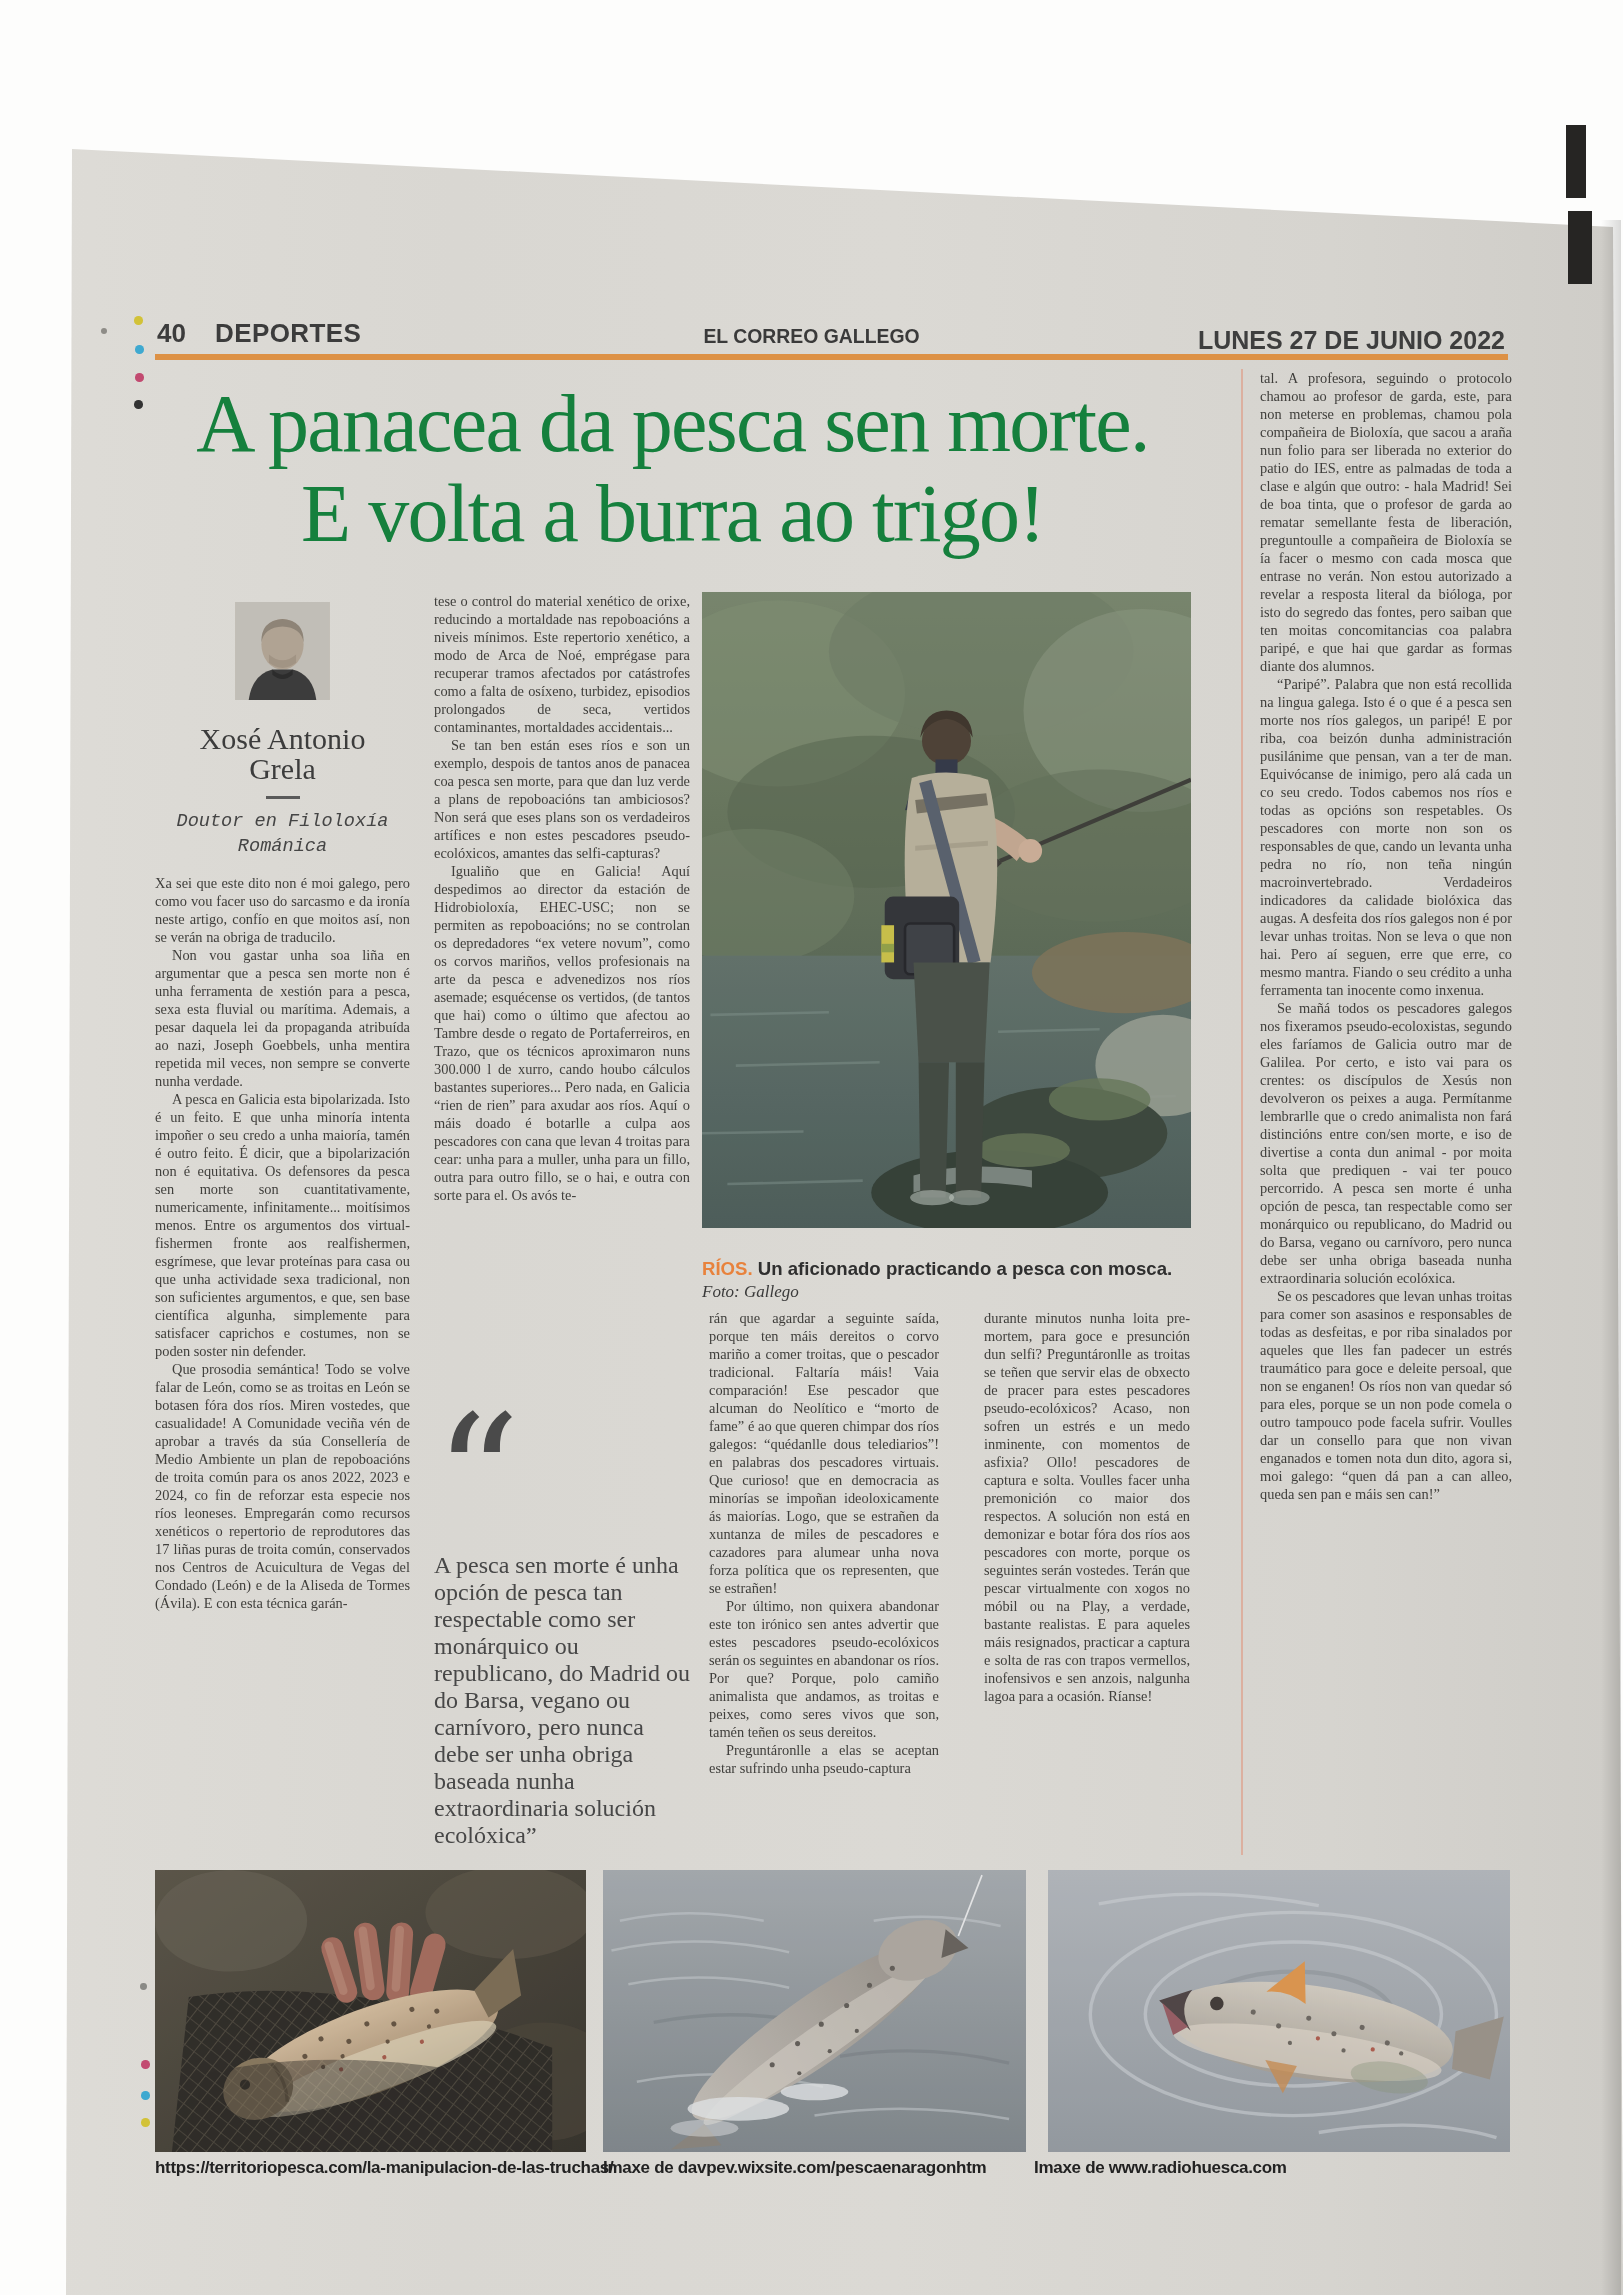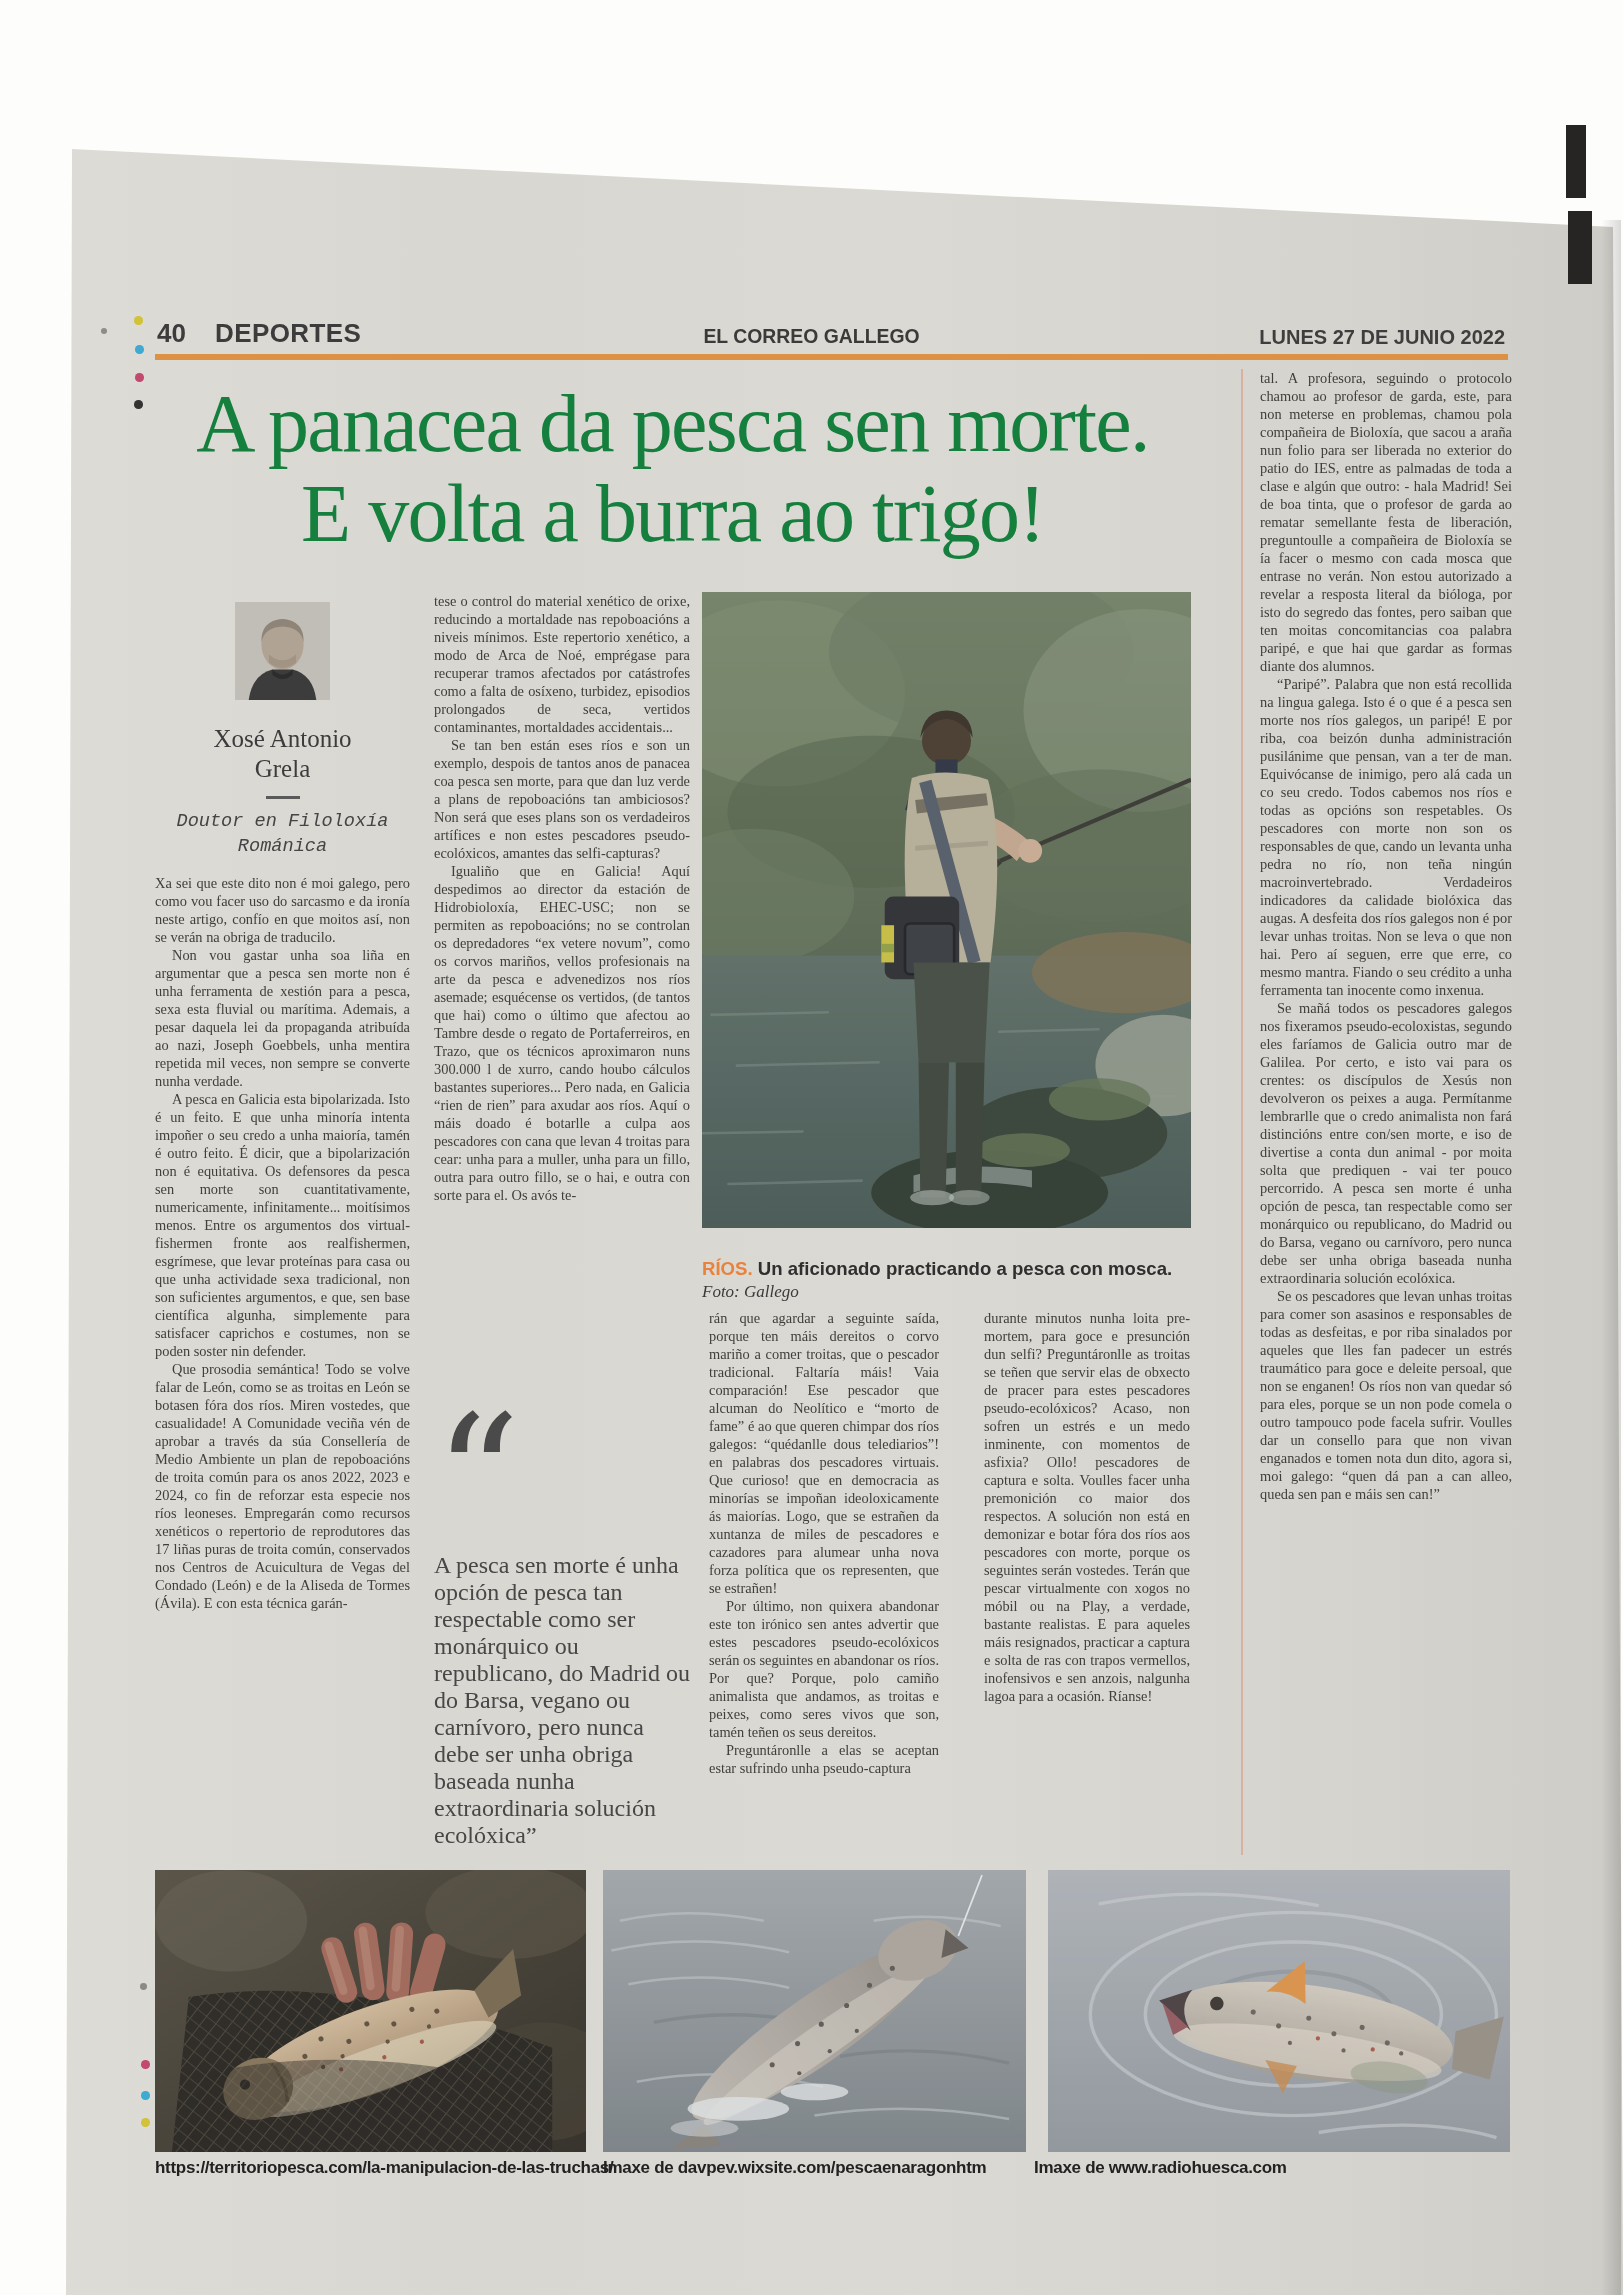--- a/index.html
+++ b/index.html
@@ -15,29 +15,29 @@
   
   .reg-dot{position:absolute;width:8.5px;height:8.5px;border-radius:50%;}
   
   .pagenum{position:absolute;left:157px;top:318px;font-family:"Liberation Sans",sans-serif;
            font-weight:bold;font-size:26px;color:#3c3c3c;}
   .section{position:absolute;left:215px;top:318px;font-family:"Liberation Sans",sans-serif;
            font-weight:bold;font-size:26px;letter-spacing:0.4px;color:#3c3c3c;}
   .masthead{position:absolute;left:558px;top:325px;width:507px;text-align:center;
            font-family:"Liberation Sans",sans-serif;font-weight:bold;font-size:19.4px;color:#3a3a3a;}
   .dateline{position:absolute;left:1167px;top:326px;width:338px;text-align:right;
-           font-family:"Liberation Sans",sans-serif;font-weight:bold;font-size:20px;color:#3e3e3e;}
+           font-family:"Liberation Sans",sans-serif;font-weight:bold;font-size:25px;color:#3e3e3e;}
   .rule-orange{position:absolute;left:155px;top:354px;width:1353px;height:6px;background:#dd9145;}
   
   .headline{position:absolute;left:144px;top:379px;width:1057px;text-align:center;
             font-size:82px;line-height:90px;color:#15803d;letter-spacing:-1.7px;font-weight:400;}
   
   .author{position:absolute;left:155px;top:602px;width:255px;text-align:center;}
   .author-photo{width:95px;height:98px;margin:0 auto;background:#c9c6bf;overflow:hidden;}
-  .author-name{margin-top:24px;font-size:25px;line-height:30px;color:#3c3c3c;}
+  .author-name{margin-top:24px;font-size:30px;line-height:30px;color:#3c3c3c;}
   .author-rule{width:34px;height:2.5px;background:#5a5a5a;margin:12px auto 10px auto;}
   .author-bio{font-style:italic;font-size:18.6px;line-height:25px;color:#454545;font-family:Liberation Mono, monospace;}
   
   .col{position:absolute;overflow:hidden;text-align:justify;font-size:14.4px;line-height:18px;}
   .col p{margin:0;text-indent:17px;}
   .col p.cont{text-indent:0;}
   #col1{left:155px;top:874px;width:255px;height:985px;}
   #col2{left:434px;top:592px;width:256px;height:839px;}
   #col4{left:709px;top:1309px;width:230px;height:550px;}
   #col5{left:984px;top:1309px;width:206px;height:550px;}

